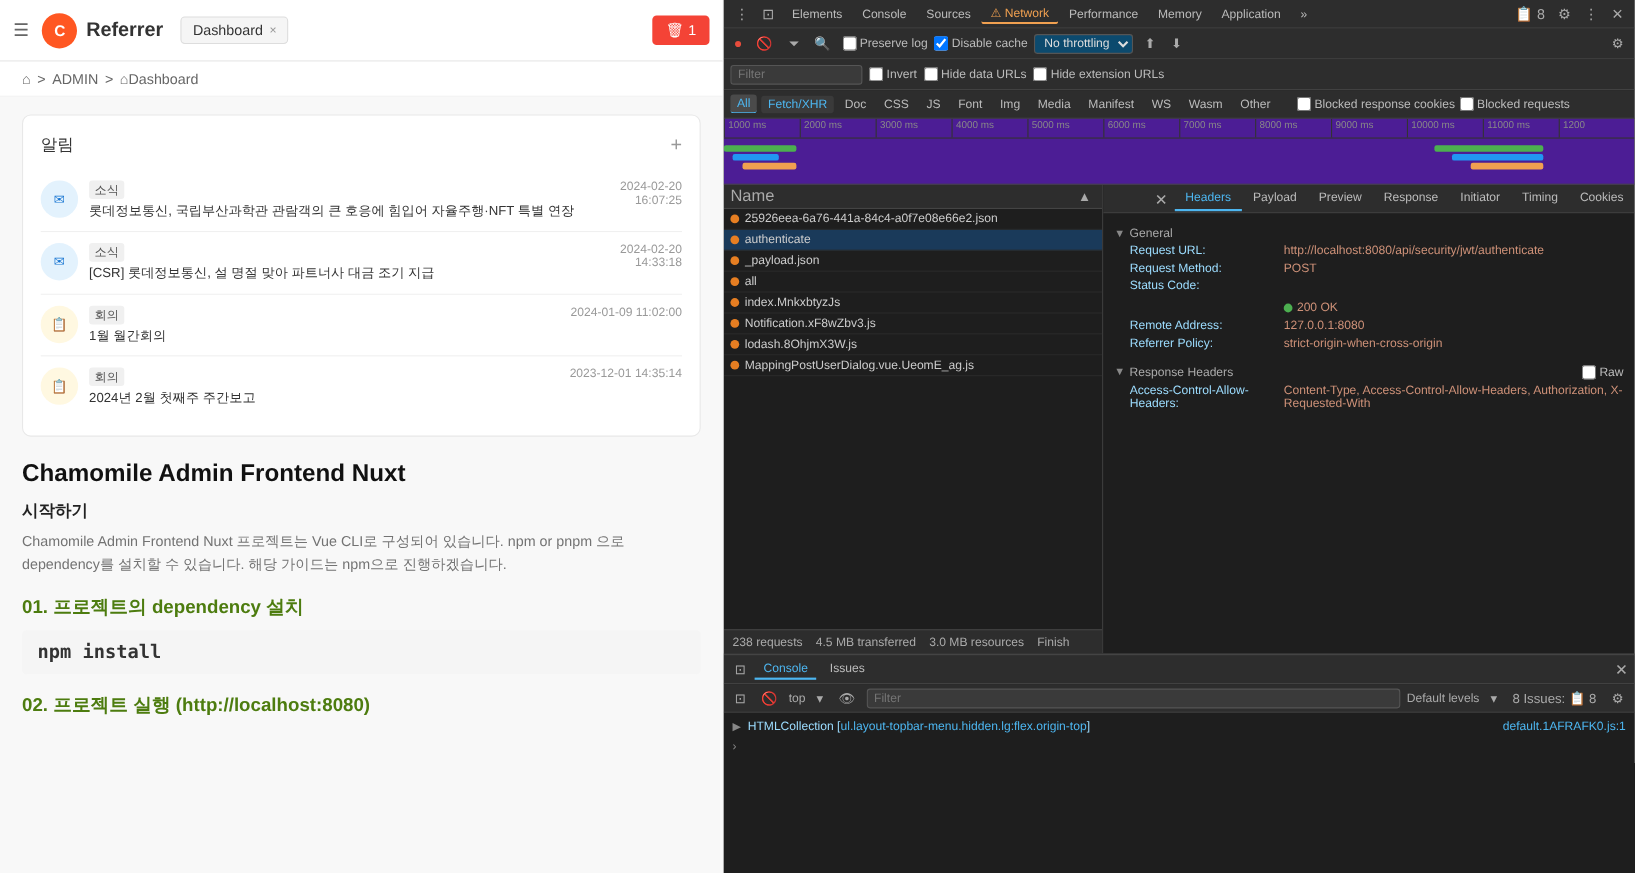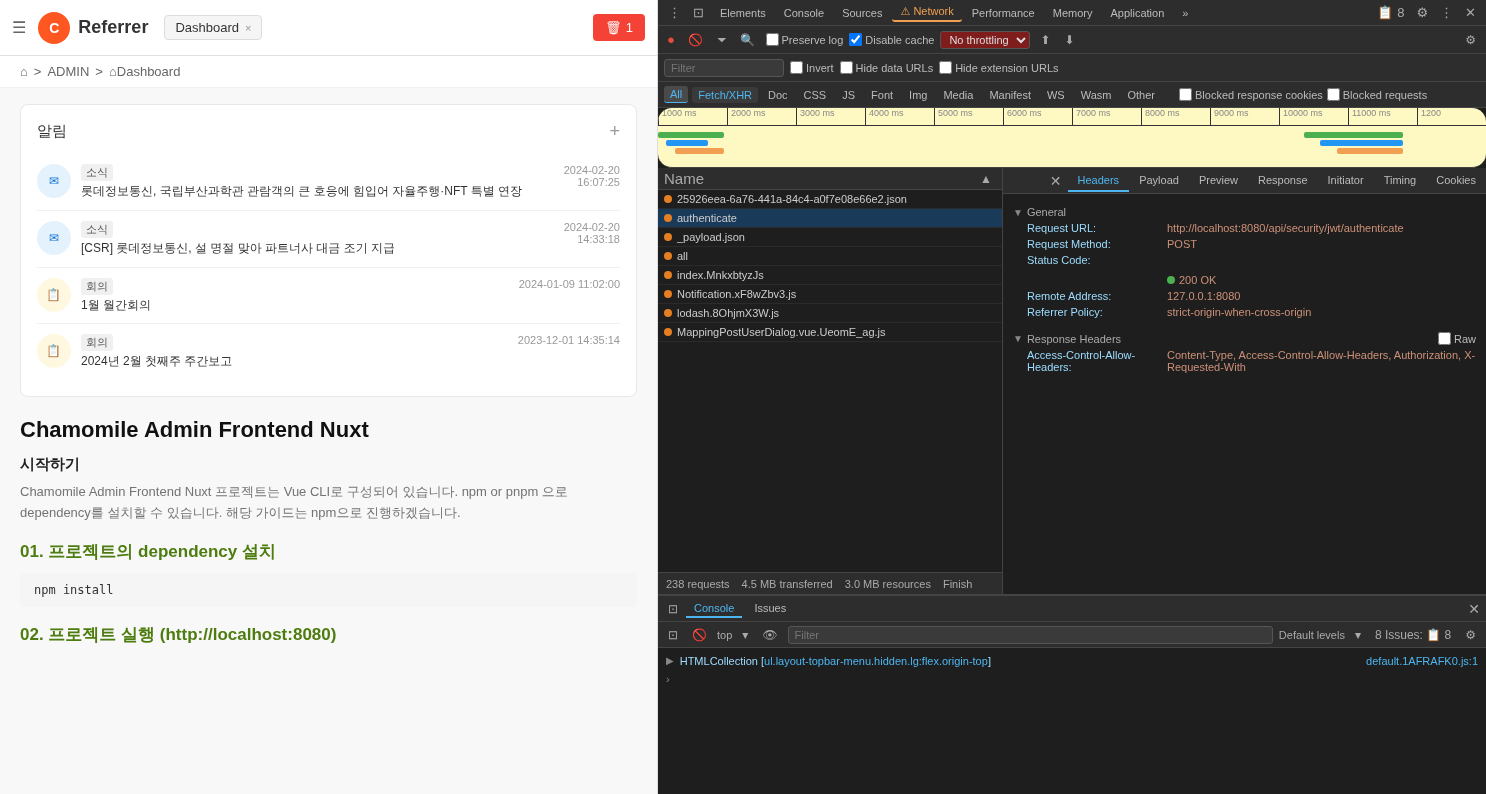--- a/index.html
+++ b/index.html
@@ -129,23 +129,24 @@
     .main-content { padding: 0; }
     .main-title { font-size: 22px; font-weight: 700; color: #111; margin-bottom: 12px; }
     .section-heading { font-size: 15px; font-weight: 600; color: #222; margin-bottom: 8px; }
     .section-text { font-size: 13px; color: #737373; line-height: 1.6; margin-bottom: 16px; }
     .subsection-heading { font-size: 17px; font-weight: 700; color: #4d7c0f; margin-bottom: 10px; }
     .code-block {
       background: #f5f5f5;
       border-radius: 4px;
       padding: 10px 14px;
       font-family: monospace;
-      font-size: 12px;
+      font-size: 17px;
       color: #333;
       margin-bottom: 16px;
+      font-weight: bold;
     }
 
     
     #devtools-panel {
       width: 828px;
       height: 794px;
       background: #1e1e1e;
       display: flex;
       flex-direction: column;
       overflow: hidden;
@@ -214,21 +215,21 @@
       border-radius: 3px;
       color: #ddd;
       font-size: 11px;
       padding: 2px 6px;
       width: 120px;
       outline: none;
     }
     .dt-checkbox-label { color: #bbb; font-size: 11px; display: flex; align-items: center; gap: 3px; cursor: pointer; }
     .dt-checkbox-label input { margin: 0; }
     .dt-select {
-      background: #7f1d1d;
+      background: #0c4a6e;
       border: 1px solid #555;
       color: #ddd;
       font-size: 11px;
       padding: 1px 4px;
       border-radius: 3px;
     }
 
     
     .dt-type-bar {
       height: 26px;
@@ -246,25 +247,24 @@
       cursor: pointer;
       font-size: 11px;
       padding: 2px 6px;
       border-radius: 3px;
     }
     .dt-type-btn.active { background: #4a4a4a; color: #4db6f0; border-bottom: 1px solid #4db6f0; }
 
     
     .dt-timeline {
       height: 60px;
-      background: #fef9c3;
+      background: #4c1d95;
       border-bottom: 1px solid #444;
       position: relative;
       overflow: hidden;
-      border-radius: 14px;
     }
     .dt-timeline-ruler {
       display: flex;
       height: 18px;
       border-bottom: 1px solid #333;
     }
     .dt-timeline-tick {
       font-size: 9px;
       color: #888;
       border-left: 1px solid #333;

